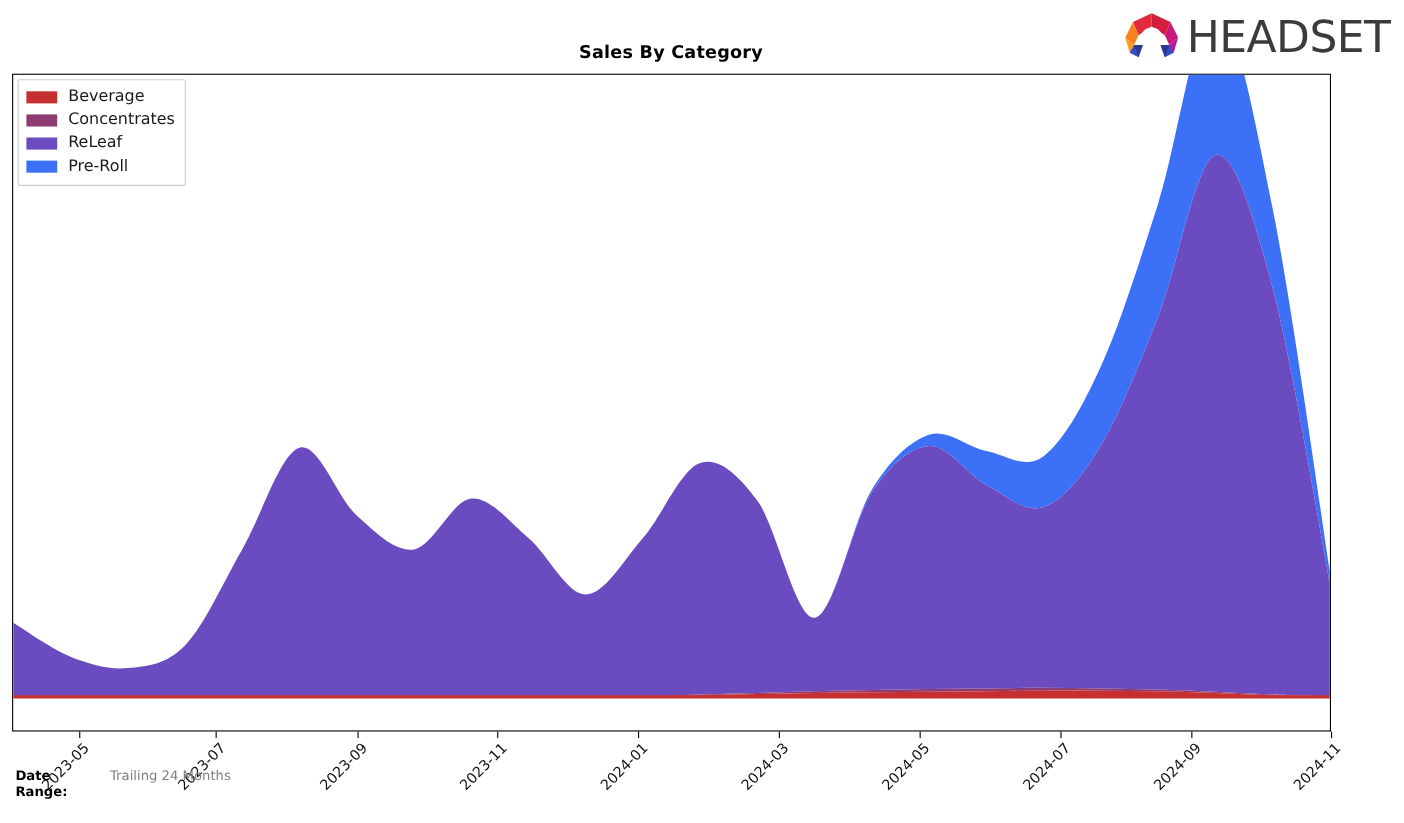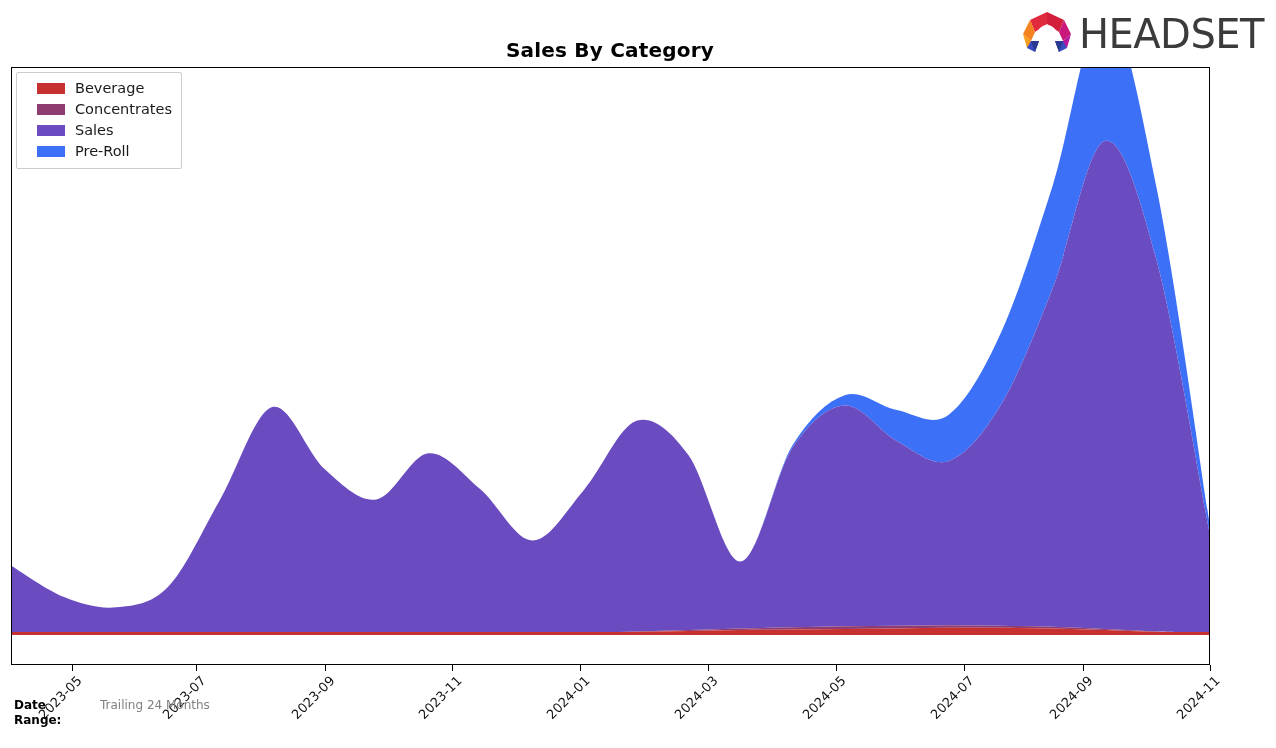--- a/index.html
+++ b/index.html
@@ -22,21 +22,21 @@
     height: 748px;
   }
 
   
   .chart-title {
     position: absolute;
     left: 0;
     top: 38px;
     width: 1220px;
     text-align: center;
-    font-size: 20px;
+    font-size: 16px;
     font-weight: bold;
     color: #000000;
     letter-spacing: 0.2px;
   }
 
   
   .logo {
     position: absolute;
     right: 12px;
     top: 8px;
@@ -74,21 +74,21 @@
   }
 
   
   .legend {
     position: absolute;
     left: 16px;
     top: 72px;
     background: #ffffff;
     border: 1px solid #cccccc;
     border-radius: 2px;
-    padding: 5px 9px 6px 20px;
+    padding: 5px 9px 6px 7px;
     z-index: 5;
   }
   .legend-row {
     display: flex;
     align-items: center;
     height: 21px;
   }
   .legend-swatch {
     width: 28px;
     height: 11px;
@@ -188,21 +188,21 @@
       <div class="legend-row">
         <span class="legend-swatch" style="background: rgb(199, 48, 48);"></span>
         <span class="legend-label">Beverage</span>
       </div>
       <div class="legend-row">
         <span class="legend-swatch" style="background: rgb(142, 60, 114);"></span>
         <span class="legend-label">Concentrates</span>
       </div>
       <div class="legend-row">
         <span class="legend-swatch" style="background: rgb(106, 76, 192);"></span>
-        <span class="legend-label">Sales</span>
+        <span class="legend-label">ReLeaf</span>
       </div>
       <div class="legend-row">
         <span class="legend-swatch" style="background: rgb(60, 113, 247);"></span>
         <span class="legend-label">Pre-Roll</span>
       </div>
     </div>
 
   <div id="xaxis">
       <div class="xtick" style="left: 72px;"></div>
       <div class="xlabel" style="left: 14px; width: 60px;">2023-05</div>

